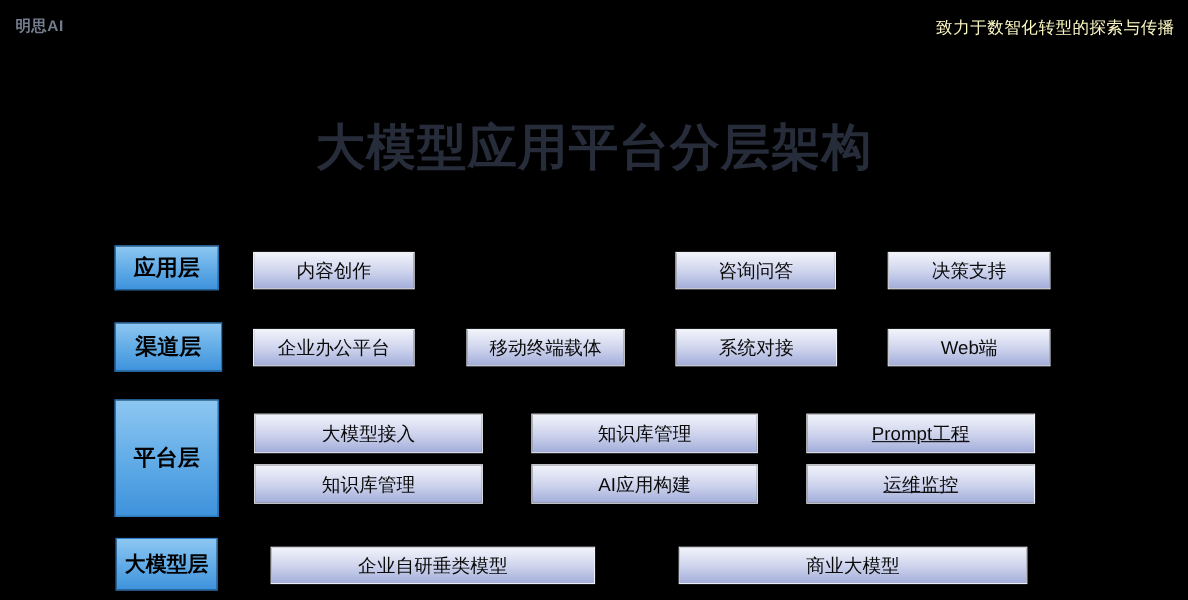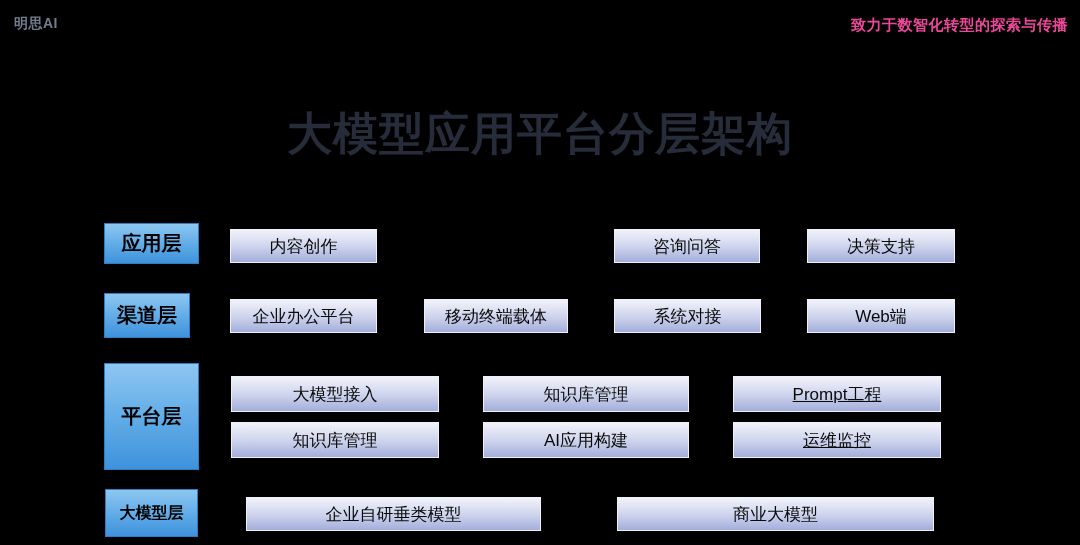--- a/index.html
+++ b/index.html
@@ -5,45 +5,45 @@
   html,body{margin:0;padding:0;background:#000;}
   .canvas{
     position:relative;width:1080px;height:545px;background:#000000;
     overflow:hidden;font-family:"Liberation Sans","DejaVu Sans",sans-serif;
   }
   .brand-logo{
     position:absolute;left:14px;top:15px;font-size:14px;font-weight:700;
     color:#747d8f;letter-spacing:0.5px;
   }
   .brand-tagline{
-    position:absolute;right:12px;top:16px;font-size:15px;font-weight:700;
-    color:#ec4899;letter-spacing:0.5px;margin-left:32px;
+    position:absolute;right:12px;top:16px;font-size:15px;font-weight:400;
+    color:#fef9c3;letter-spacing:0.5px;margin-left:32px;
   }
   .title{
     position:absolute;left:0;top:104px;width:1080px;margin:0;
     text-align:center;font-size:45px;font-weight:700;color:#272c3a;
     letter-spacing:1px;
   }
   .layer-label{
     position:absolute;display:flex;align-items:center;justify-content:center;
     background:linear-gradient(180deg,#8dc7f2 0%,#5faae6 55%,#3e92dc 100%);
     border:1px solid #2e7dc2;box-shadow:2px 3px 3px rgba(0,0,0,0.55);
     color:#000;font-weight:700;font-size:20px;box-sizing:border-box;
   }
   .node{
     position:absolute;display:flex;align-items:center;justify-content:center;
     background:linear-gradient(180deg,#f1f3fa 0%,#ccd2ec 55%,#a3aeda 100%);
     border:1px solid #eef0f7;box-shadow:2px 3px 3px rgba(0,0,0,0.55);
     color:#0a0a0a;font-weight:500;font-size:17px;box-sizing:border-box;text-align:center;
   }
   
   .l1{left:104px;top:223px;width:95px;height:41px;}
-  .l2{left:104px;top:293px;width:86px;height:45px;}
+  .l2{left:104px;top:293px;width:98px;height:45px;}
   .l3{left:104px;top:363px;width:95px;height:107px;}
-  .l4{left:105px;top:489px;width:93px;height:48px;font-size:16px;}
+  .l4{left:105px;top:489px;width:93px;height:48px;font-size:19px;}
   
   .r1{top:229px;height:34px;}
   .r1.c1{left:230px;width:147px;}
   .r1.c2{left:423px;width:145px;}
   .r1.c3{left:614px;width:146px;}
   .r1.c4{left:807px;width:148px;}
   
   .r2{top:299px;height:34px;}
   .r2.c1{left:230px;width:147px;}
   .r2.c2{left:424px;width:144px;}

